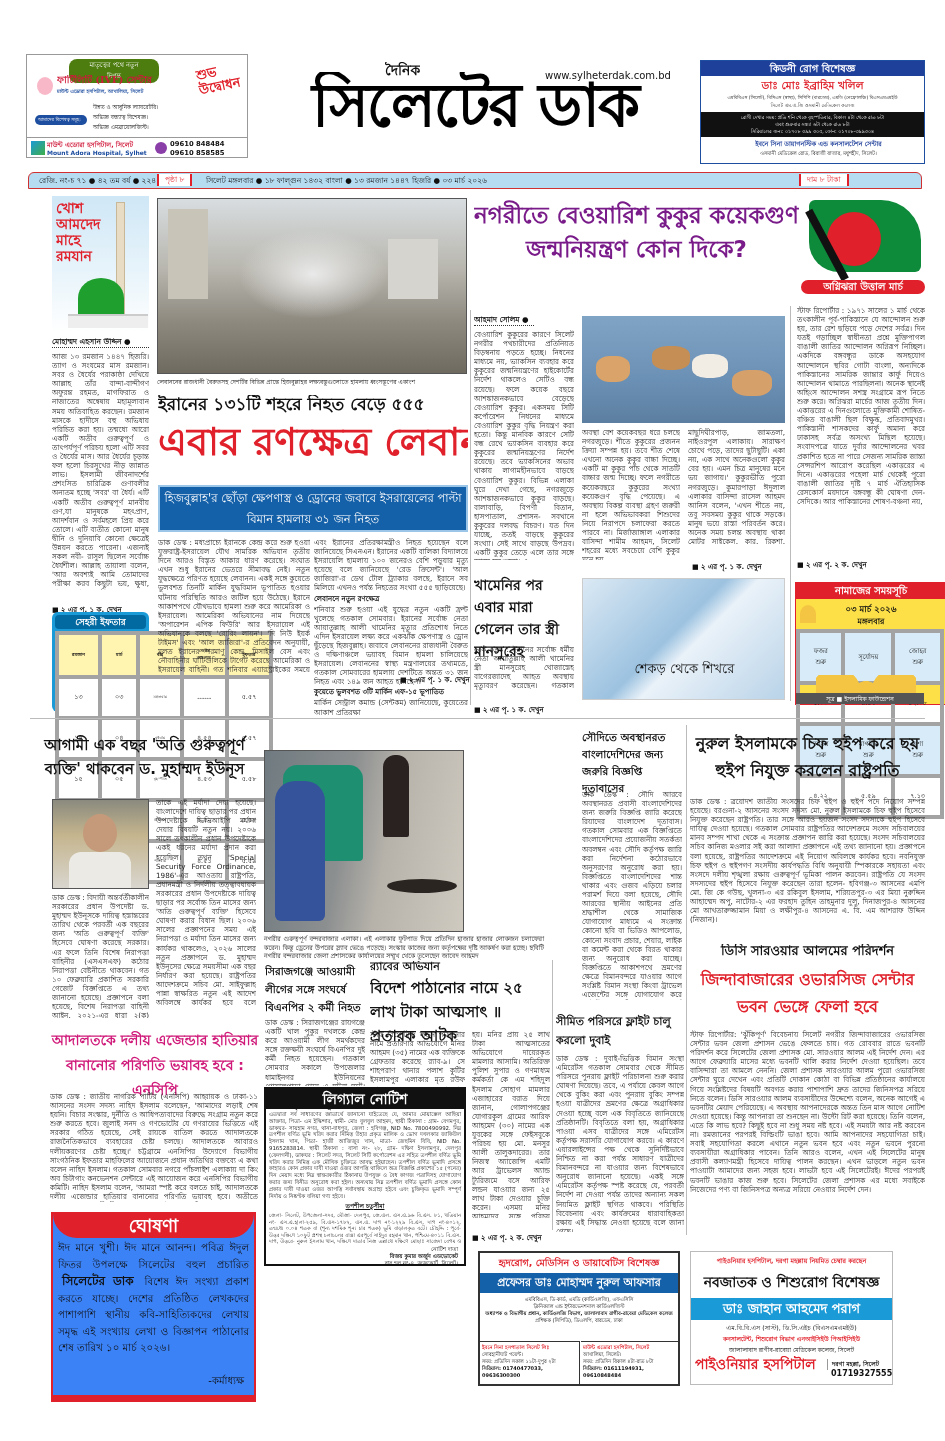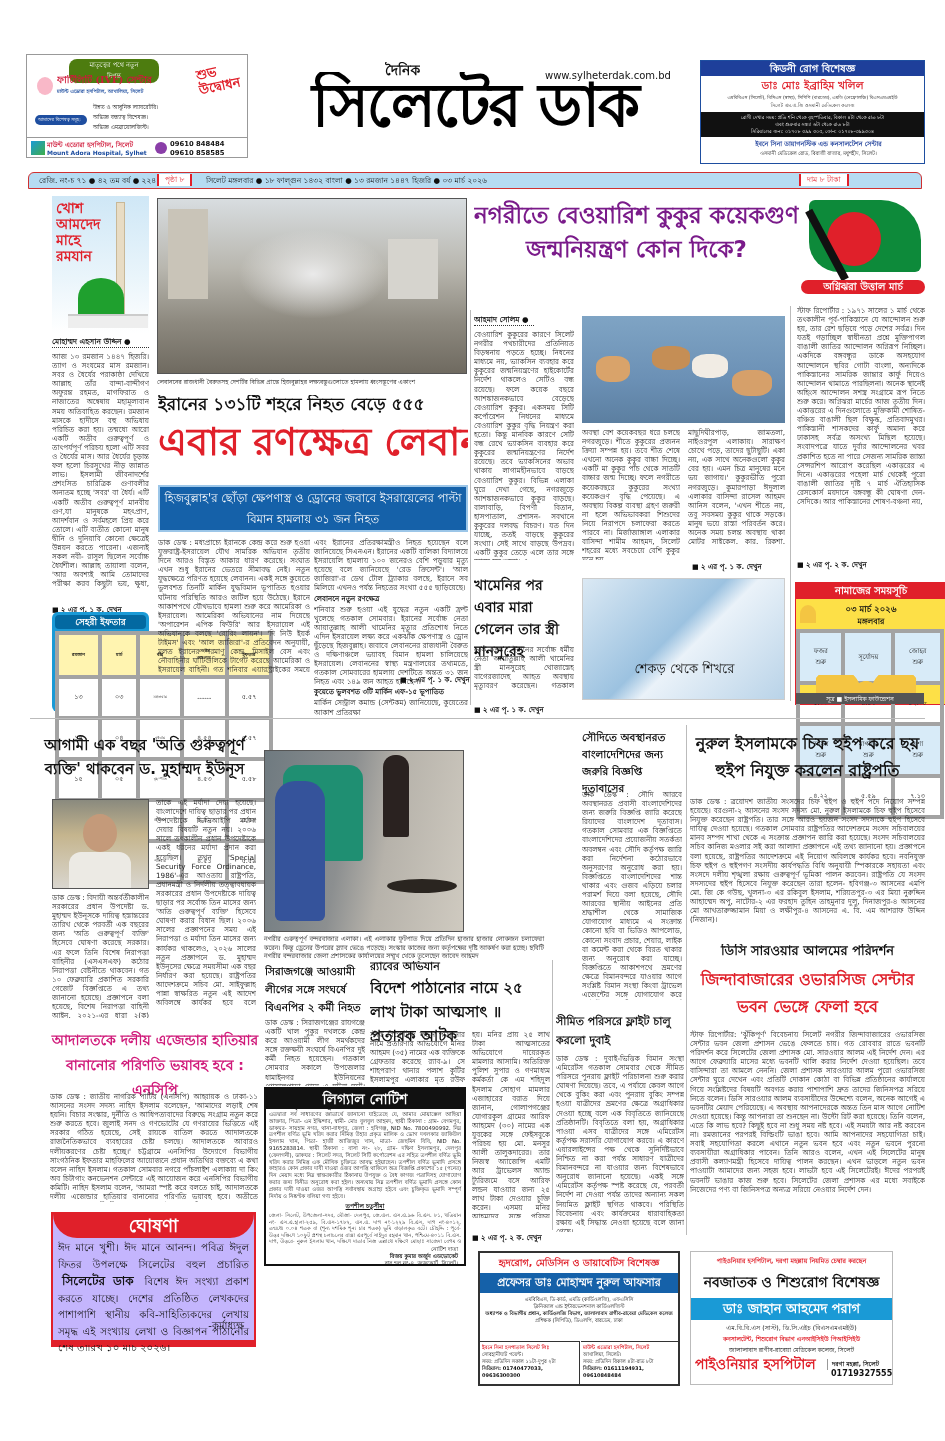--- a/index.html
+++ b/index.html
@@ -259,21 +259,21 @@
   <div style="font-size:6px;font-weight:bold;text-align:center;text-decoration:underline">তপশীল চতুর্সীমা</div>
   <div class="txt" style="font-size:5.2px;line-height:6.6px;padding:0 3px;height:34px">জেলা- সিলেট, উপজেলা-সদর, মৌজা- দেলপুর, জে.এল. এস.এ.৯৬ বি.এস. ৮১, খতিয়ান নং- এস.এ.হালা-২৫৯, বি.এস-১৭৮২, এস.এ. দাগ নং-১২২৯ বি.এস, দাগ নং-৪০১২, তন্মধ্যে ০.০৪ শতক বা (শূন্য দশমিক শূন্য চার শতক) ভূমি বাড়ালকৃত বটে। চৌহদ্দি : পূর্বে- উত্তর দক্ষিণে ১০ফুট প্রশস্থ চলাচলের রাস্তা এরপূর্বে সাইদুর রহমান খান, পশ্চিমে-৪০১১ বি.এস. দাগ, উত্তরে- নুরুল ইসলাম খান, দক্ষিণে দাতার নিজ তল্লাথে দক্ষিণে মোছাঃ সাজেদা বেগম ও মাহবুব আহমেদ।</div>
   <div style="text-align:right;padding-right:6px;font-size:5.5px;line-height:7px">
     <div>নোটিশ দাতা</div>
     <div style="font-weight:bold">বিজয় কুমার অর্জুন এডভোকেট</div>
     <div>বার হল নং-৪, জজকোর্ট, সিলেট।</div>
 
   </div>
 </div>
 
-<div class="abs" style="left:51px;top:1212px;width:205px;height:135px;border:2px solid #e0202a;background:#c4b5fd">
+<div class="abs" style="left:51px;top:1212px;width:205px;height:190px;border:2px solid #e0202a;background:#3b82f6">
   <div style="background:#e0202a;color:#fff;font-size:18px;font-weight:bold;text-align:center;height:24px;line-height:24px;border-radius:0 0 40px 40px">ঘোষণা</div>
   <div style="font-size:10.2px;line-height:16.5px;padding:2px 5px;text-align:justify">
     <span>ঈদ মানে খুশী। ঈদ মানে আনন্দ। পবিত্র ঈদুল ফিতর উপলক্ষে সিলেটের বহুল প্রচারিত</span>
     <span style="font-weight:bold;font-size:12px;padding:0 4px">সিলেটের ডাক</span>
     <span>বিশেষ ঈদ সংখ্যা প্রকাশ করতে যাচ্ছে। দেশের প্রতিষ্ঠিত লেখকদের পাশাপাশি স্থানীয় কবি-সাহিত্যিকদের লেখায় সমৃদ্ধ এই সংখ্যায় লেখা ও বিজ্ঞাপন পাঠানোর শেষ তারিখ ১০ মার্চ ২০২৬।</span>
   </div>
   <div class="abs" style="right:10px;bottom:10px;font-size:10px">-কর্মাধ্যক্ষ</div>
   <div class="abs" style="left:0;bottom:0;width:100%;height:5px;background:#e0202a"></div>
 </div>
 

